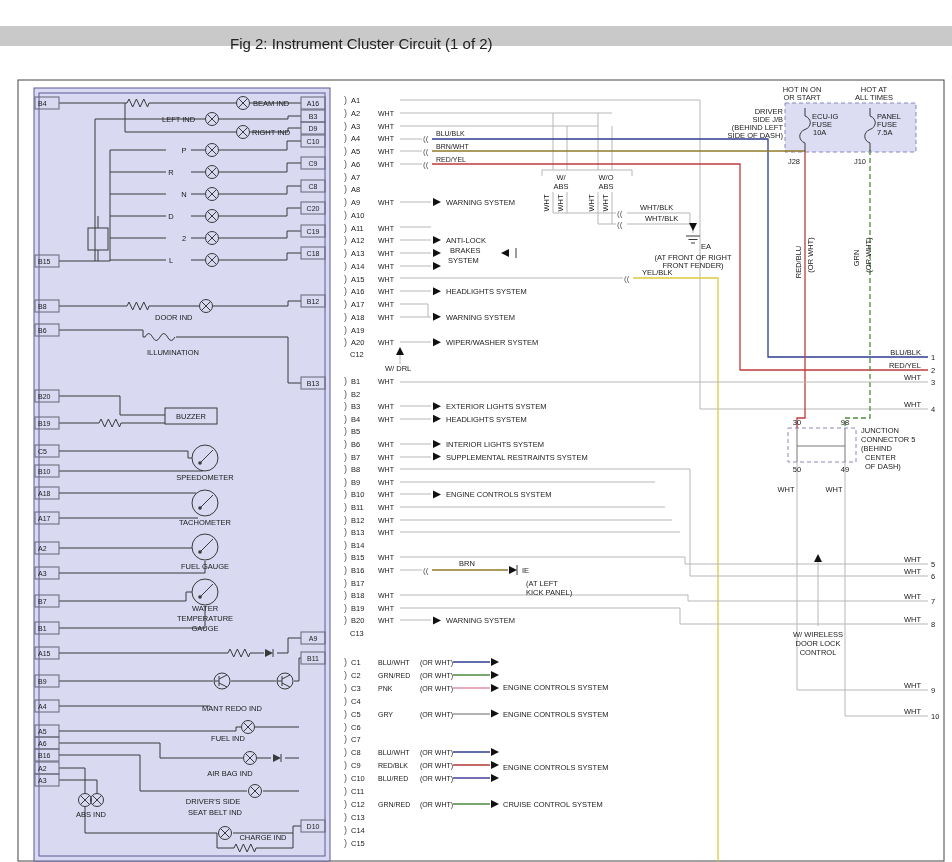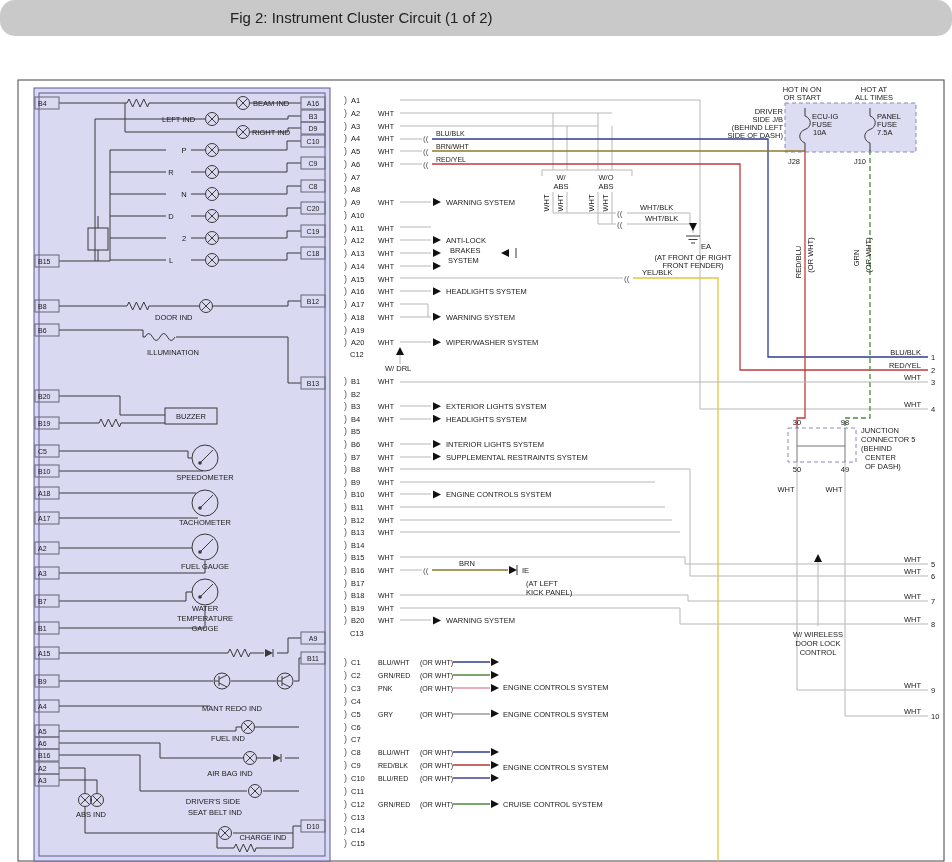--- a/index.html
+++ b/index.html
@@ -1,18 +1,18 @@
 <!DOCTYPE html>
 <html><head>
 <meta charset="utf-8">
 <style>
   html,body{margin:0;padding:0;background:#fff;}
   .page{position:relative;width:952px;height:862px;background:#fff;overflow:hidden;
         font-family:"Liberation Sans",sans-serif;}
-  .header-bar{position:absolute;top:0;left:0;width:952px;height:36px;background:#c9c9c9;border-radius:15px;}
+  .header-bar{position:absolute;top:26px;left:0;width:952px;height:20px;background:#c9c9c9;}
   .header-bar span{display:inline-block;padding-left:230px;line-height:36px;font-size:15px;color:#222;}
   svg{position:absolute;top:0;left:0;}
   svg text{font-family:"Liberation Sans",sans-serif;}
 </style>
 </head>
 <body>
 
 <div class="page">
   <div class="header-bar">
     <span>Fig 2: Instrument Cluster Circuit (1 of 2)</span>

